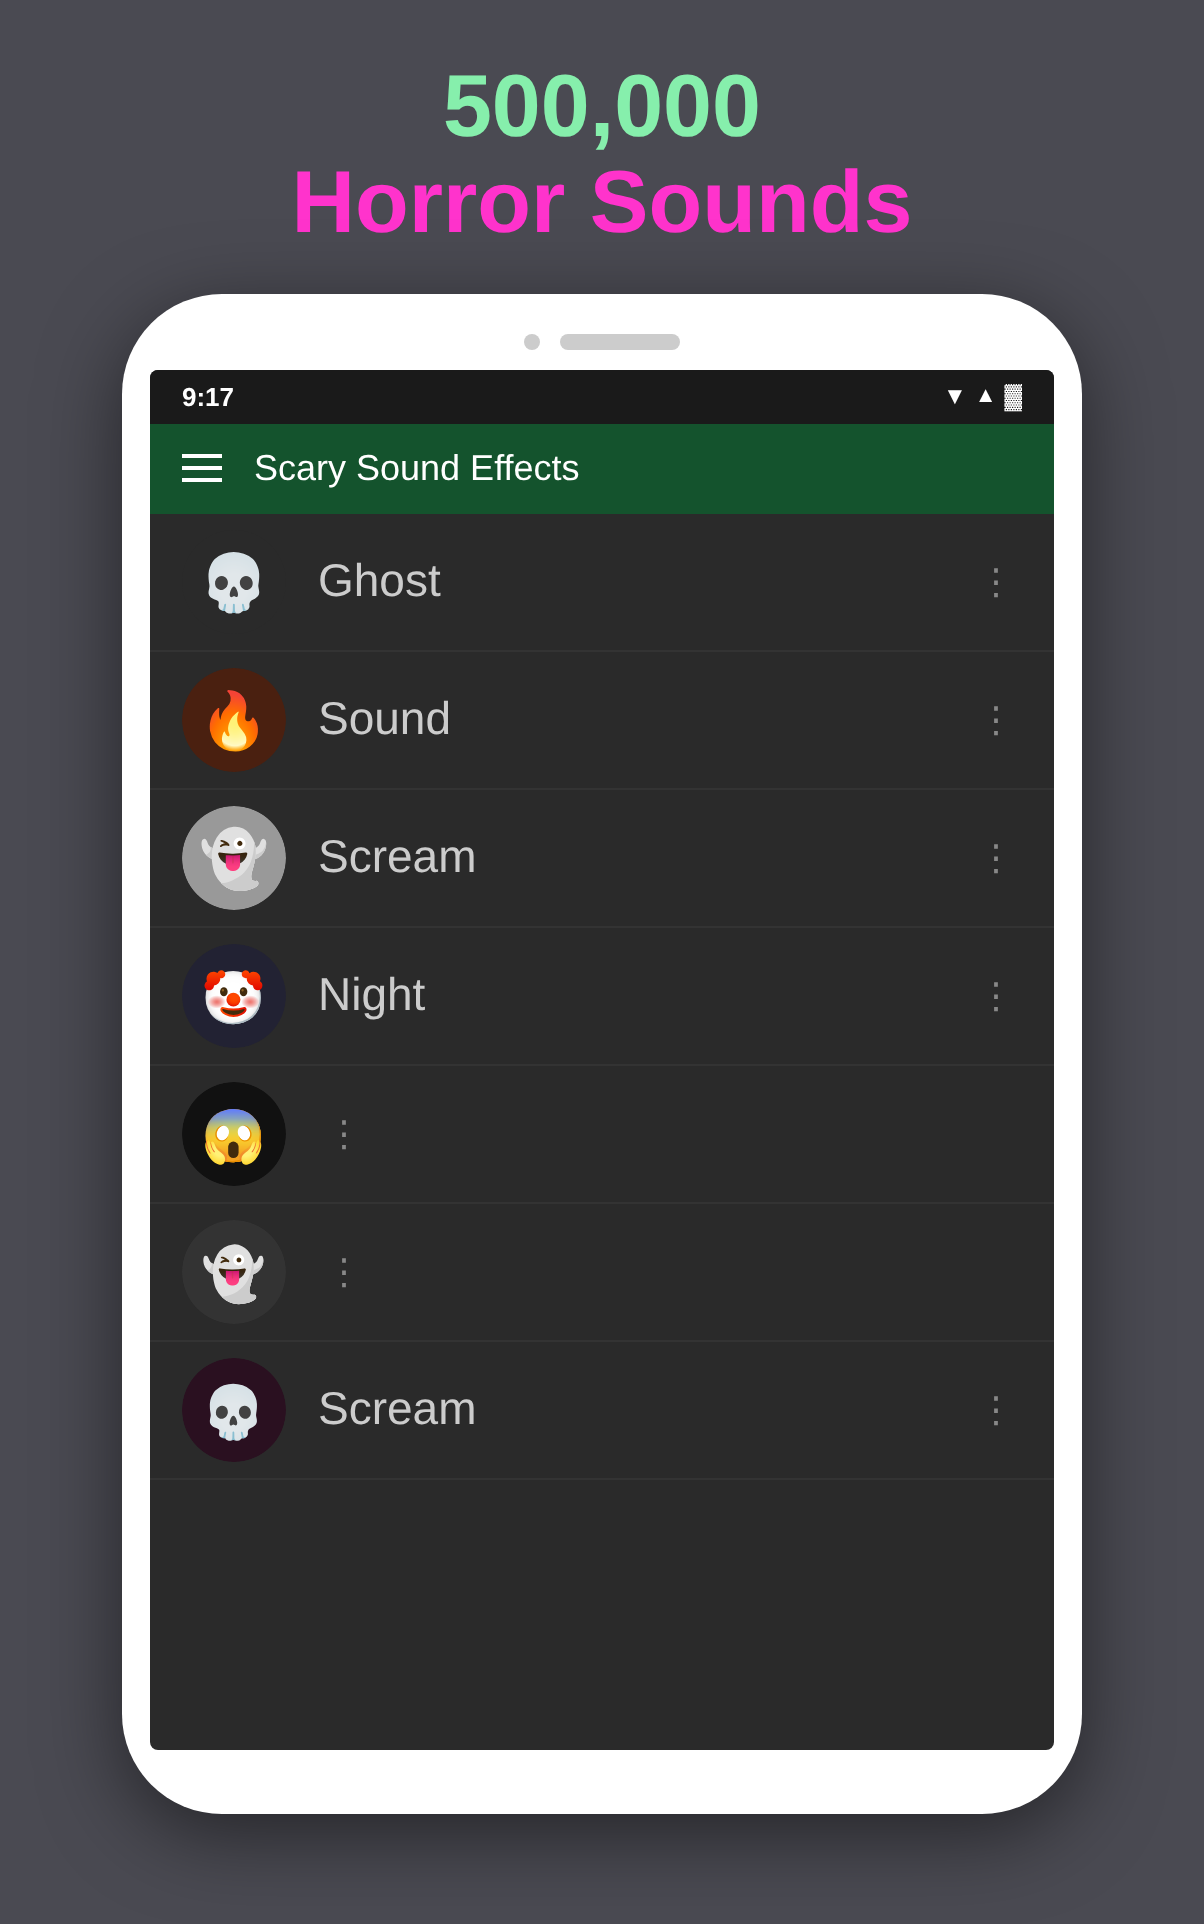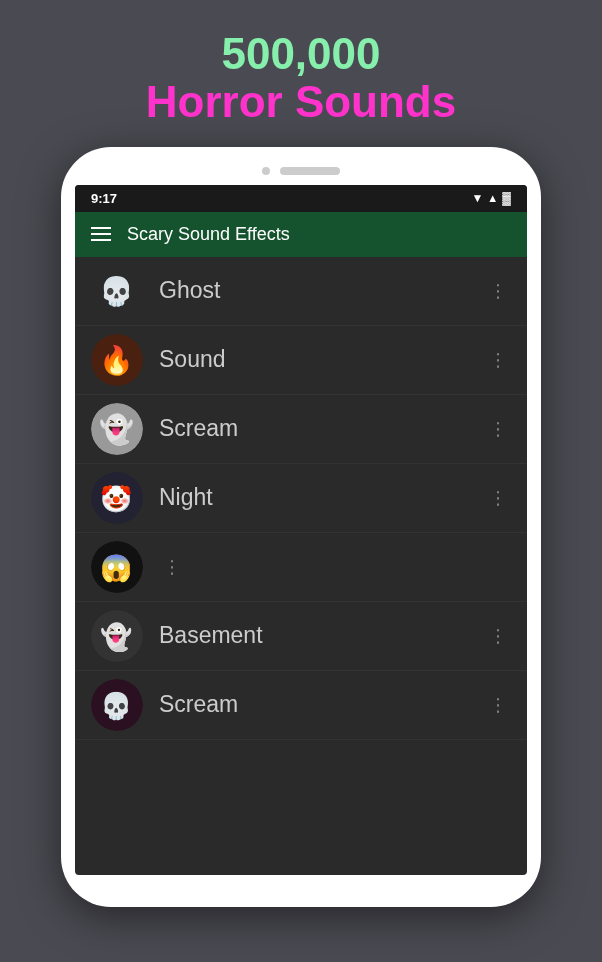--- a/index.html
+++ b/index.html
@@ -247,21 +247,20 @@
           </div>
           <span class="more-icon">⋮</span>
         </div>
         <div class="sound-item">
           <div class="sound-avatar">
             <svg viewBox="0 0 52 52" xmlns="http://www.w3.org/2000/svg">
     <circle cx="26" cy="26" r="26" fill="#333"></circle>
     <text x="26" y="36" text-anchor="middle" font-size="26">👻</text>
   </svg>
           </div>
-          <span class="sound-name">Basement</span>
           <span class="more-icon">⋮</span>
         </div>
         <div class="sound-item">
           <div class="sound-avatar">
             <svg viewBox="0 0 52 52" xmlns="http://www.w3.org/2000/svg">
     <circle cx="26" cy="26" r="26" fill="#2a1020"></circle>
     <text x="26" y="36" text-anchor="middle" font-size="26">💀</text>
   </svg>
           </div>
           <span class="sound-name">Scream</span>

